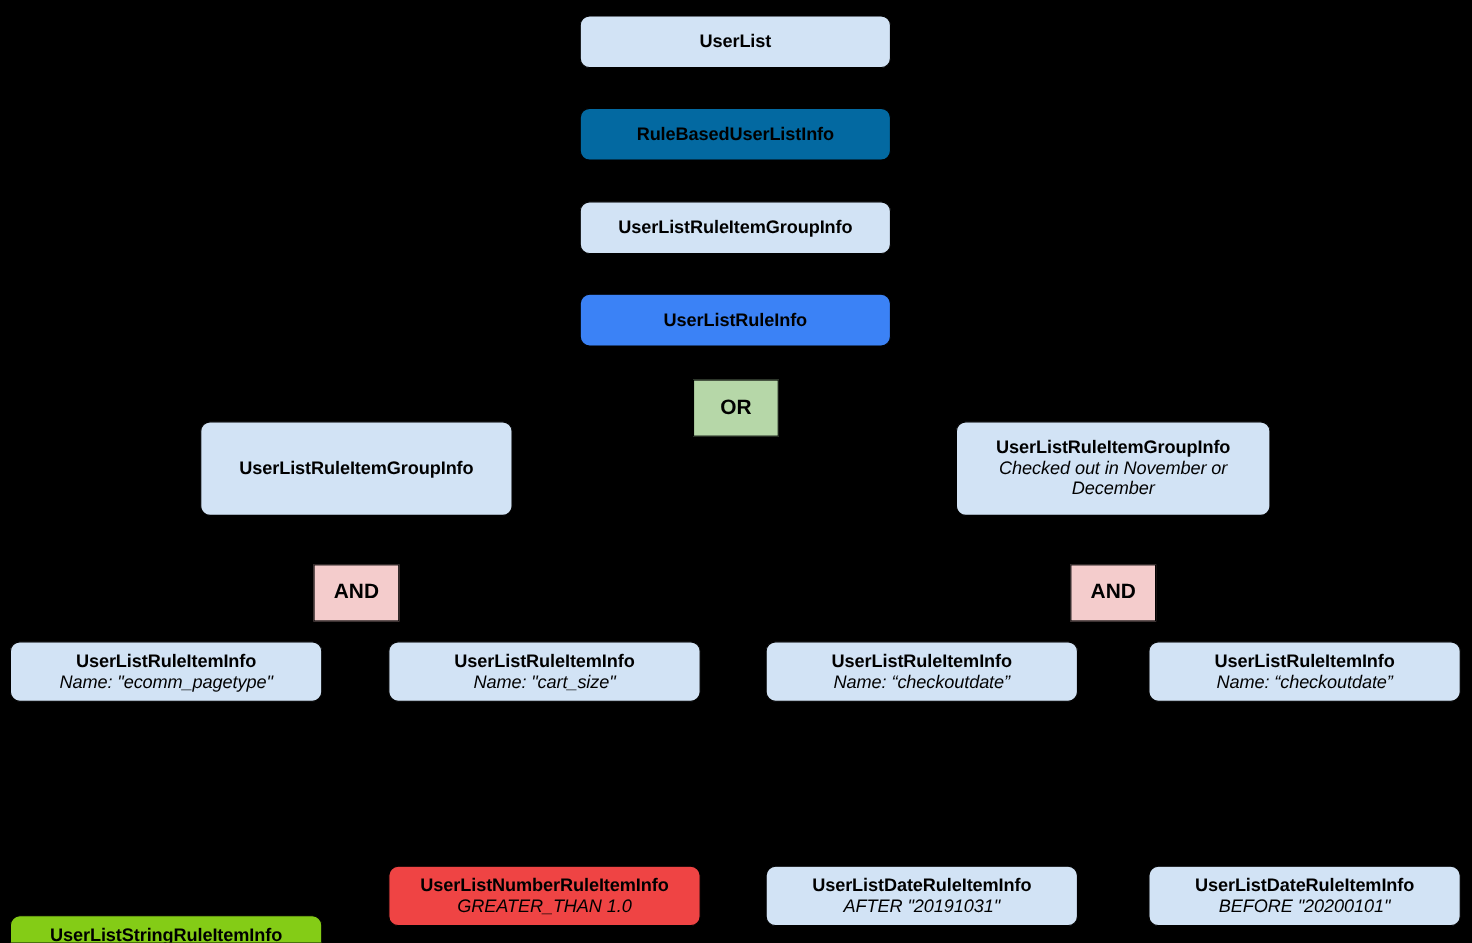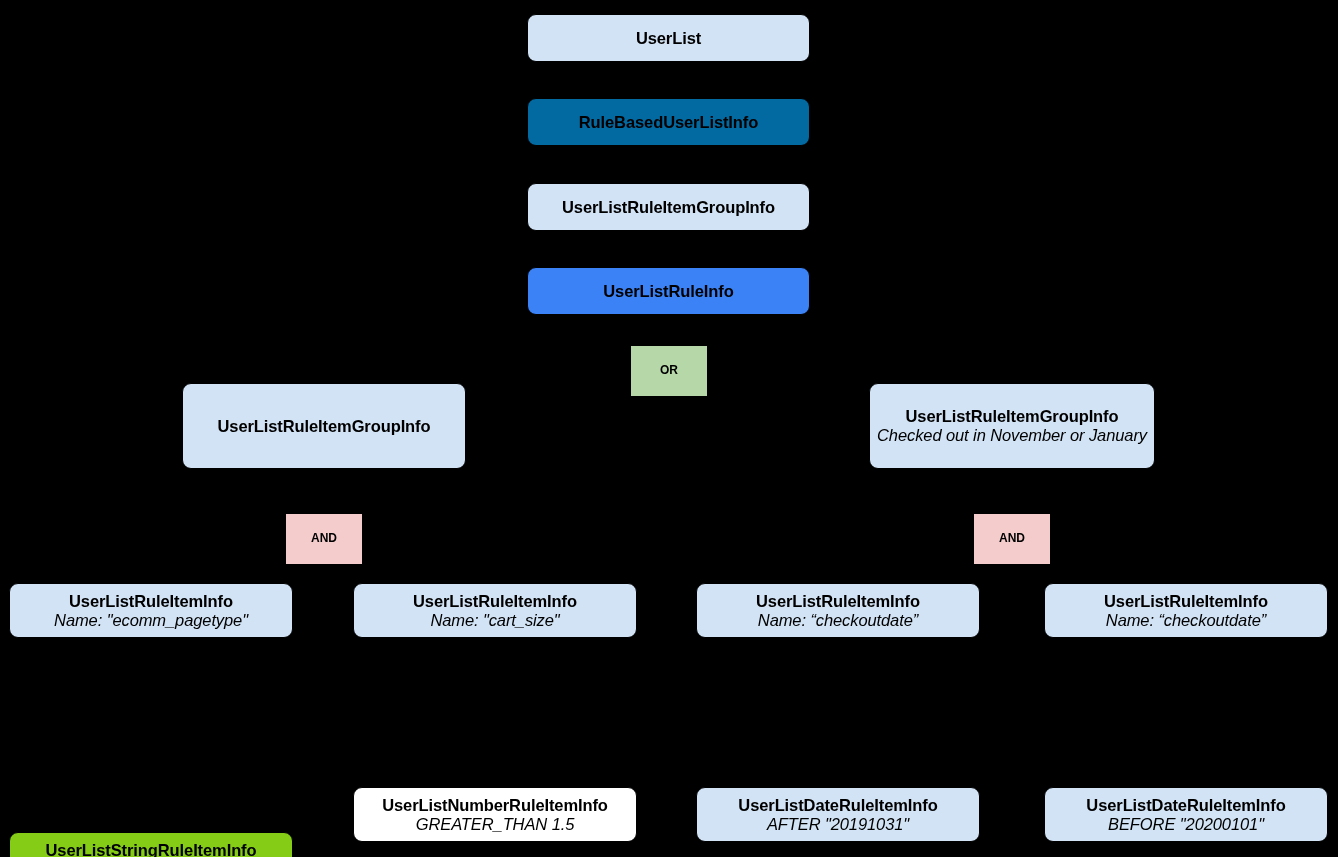--- a/index.html
+++ b/index.html
@@ -51,21 +51,21 @@
     letter-spacing: -0.1px;
     white-space: nowrap;
   }
   .node-sub {
     font-style: italic;
     font-size: 16.5px;
     letter-spacing: -0.1px;
   }
   .op-label {
     font-weight: bold;
-    font-size: 12px;
+    font-size: 19px;
   }
 </style>
 </head>
 <body>
 
 <div id="diagram">
 
   <svg id="edge-layer" width="1338" height="857" viewBox="0 0 1338 857" xmlns="http://www.w3.org/2000/svg">
       <defs>
         <marker id="arrow" viewBox="0 0 10 10" refX="9" refY="5" markerWidth="6" markerHeight="6" orient="auto-start-reverse" markerUnits="strokeWidth">
@@ -104,21 +104,21 @@
         <div class="node-title">UserListRuleInfo</div>
       </div>
       <div class="node square" style="left: 630px; top: 345px; width: 78px; height: 52px; background: rgb(182, 215, 168);">
         <div class="op-label">OR</div>
       </div>
       <div class="node rounded" style="left: 182px; top: 383px; width: 284px; height: 86px; background: rgb(210, 227, 245);">
         <div class="node-title">UserListRuleItemGroupInfo</div>
       </div>
       <div class="node rounded" style="left: 869px; top: 383px; width: 286px; height: 86px; background: rgb(210, 227, 245);">
         <div class="node-title">UserListRuleItemGroupInfo</div>
-        <div class="node-sub">Checked out in November or January</div>
+        <div class="node-sub">Checked out in November or December</div>
       </div>
       <div class="node square" style="left: 285px; top: 513px; width: 78px; height: 52px; background: rgb(244, 204, 204);">
         <div class="op-label">AND</div>
       </div>
       <div class="node square" style="left: 973px; top: 513px; width: 78px; height: 52px; background: rgb(244, 204, 204);">
         <div class="op-label">AND</div>
       </div>
       <div class="node rounded" style="left: 9px; top: 583px; width: 284px; height: 55px; background: rgb(210, 227, 245);">
         <div class="node-title">UserListRuleItemInfo</div>
         <div class="node-sub">Name: "ecomm_pagetype"</div>
@@ -132,23 +132,23 @@
         <div class="node-sub">Name: “checkoutdate”</div>
       </div>
       <div class="node rounded" style="left: 1044px; top: 583px; width: 284px; height: 55px; background: rgb(210, 227, 245);">
         <div class="node-title">UserListRuleItemInfo</div>
         <div class="node-sub">Name: “checkoutdate”</div>
       </div>
       <div class="node rounded" style="left: 9px; top: 832px; width: 284px; height: 55px; background: #84cc16;">
         <div class="node-title">UserListStringRuleItemInfo</div>
         <div class="node-sub">EQUALS "checkout"</div>
       </div>
-      <div class="node rounded" style="left: 353px; top: 787px; width: 284px; height: 55px; background: #ffffff;">
+      <div class="node rounded" style="left: 353px; top: 787px; width: 284px; height: 55px; background: #ef4444;">
         <div class="node-title">UserListNumberRuleItemInfo</div>
-        <div class="node-sub">GREATER_THAN 1.5</div>
+        <div class="node-sub">GREATER_THAN 1.0</div>
       </div>
       <div class="node rounded" style="left: 696px; top: 787px; width: 284px; height: 55px; background: rgb(210, 227, 245);">
         <div class="node-title">UserListDateRuleItemInfo</div>
         <div class="node-sub">AFTER "20191031"</div>
       </div>
       <div class="node rounded" style="left: 1044px; top: 787px; width: 284px; height: 55px; background: rgb(210, 227, 245);">
         <div class="node-title">UserListDateRuleItemInfo</div>
         <div class="node-sub">BEFORE "20200101"</div>
       </div>
     </div>

